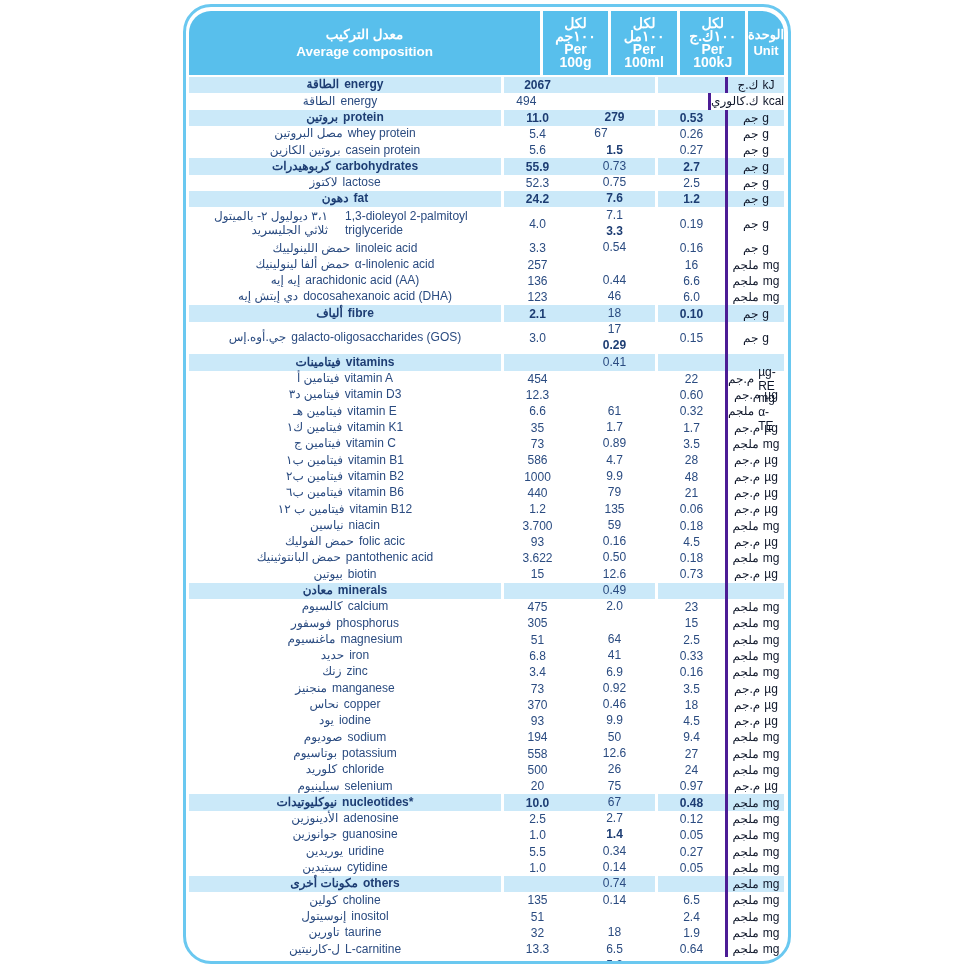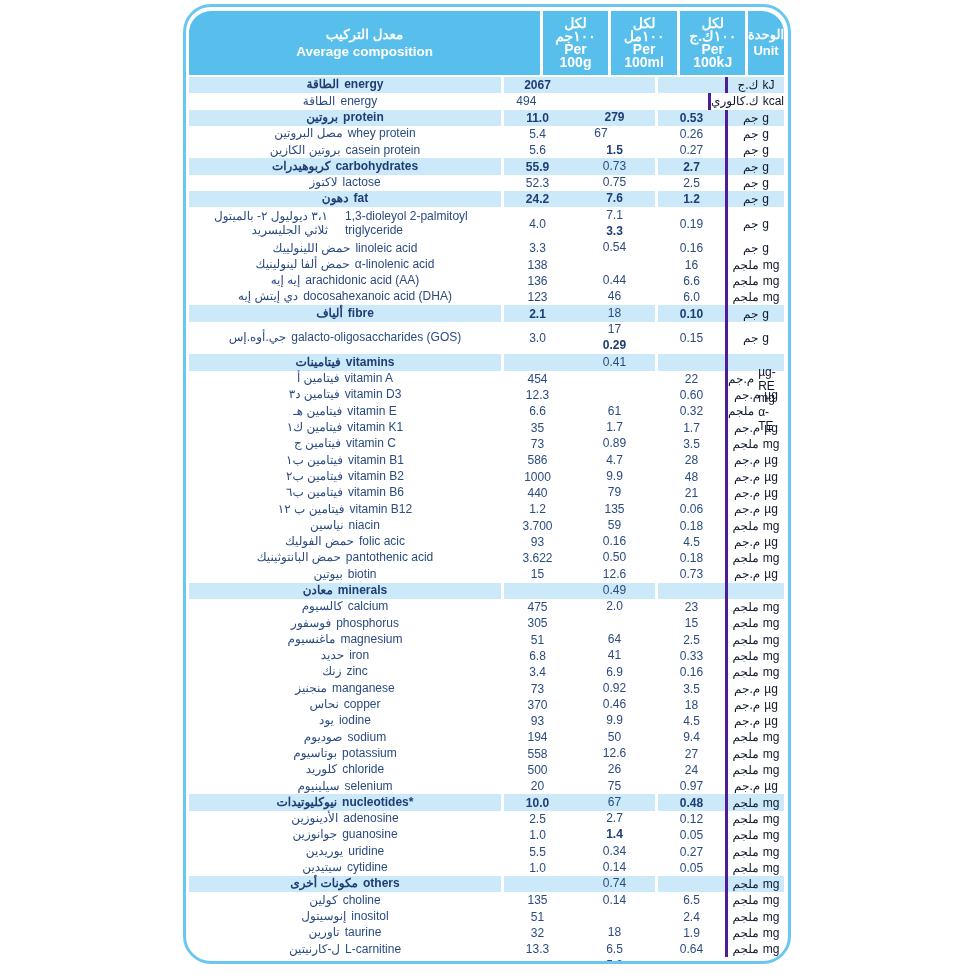--- a/index.html
+++ b/index.html
@@ -213,21 +213,21 @@
       <span class="uar" dir="rtl">جم</span>
       <span class="uen">g</span>
     </div>
   </div>
 
   <div class="row">
     <div class="cell label">
       <span class="ar" dir="rtl">حمض ألفا لينولينيك</span>
       <span class="en">α-linolenic acid</span>
     </div>
-    <div class="cell num c1">138</div>
+    <div class="cell num c1">257</div>
     <div class="cell num c2">46</div>
     <div class="cell num c3">16</div>
     <div class="cell unit">
       <span class="uar" dir="rtl">ملجم</span>
       <span class="uen">mg</span>
     </div>
   </div>
 
   <div class="row">
     <div class="cell label">

